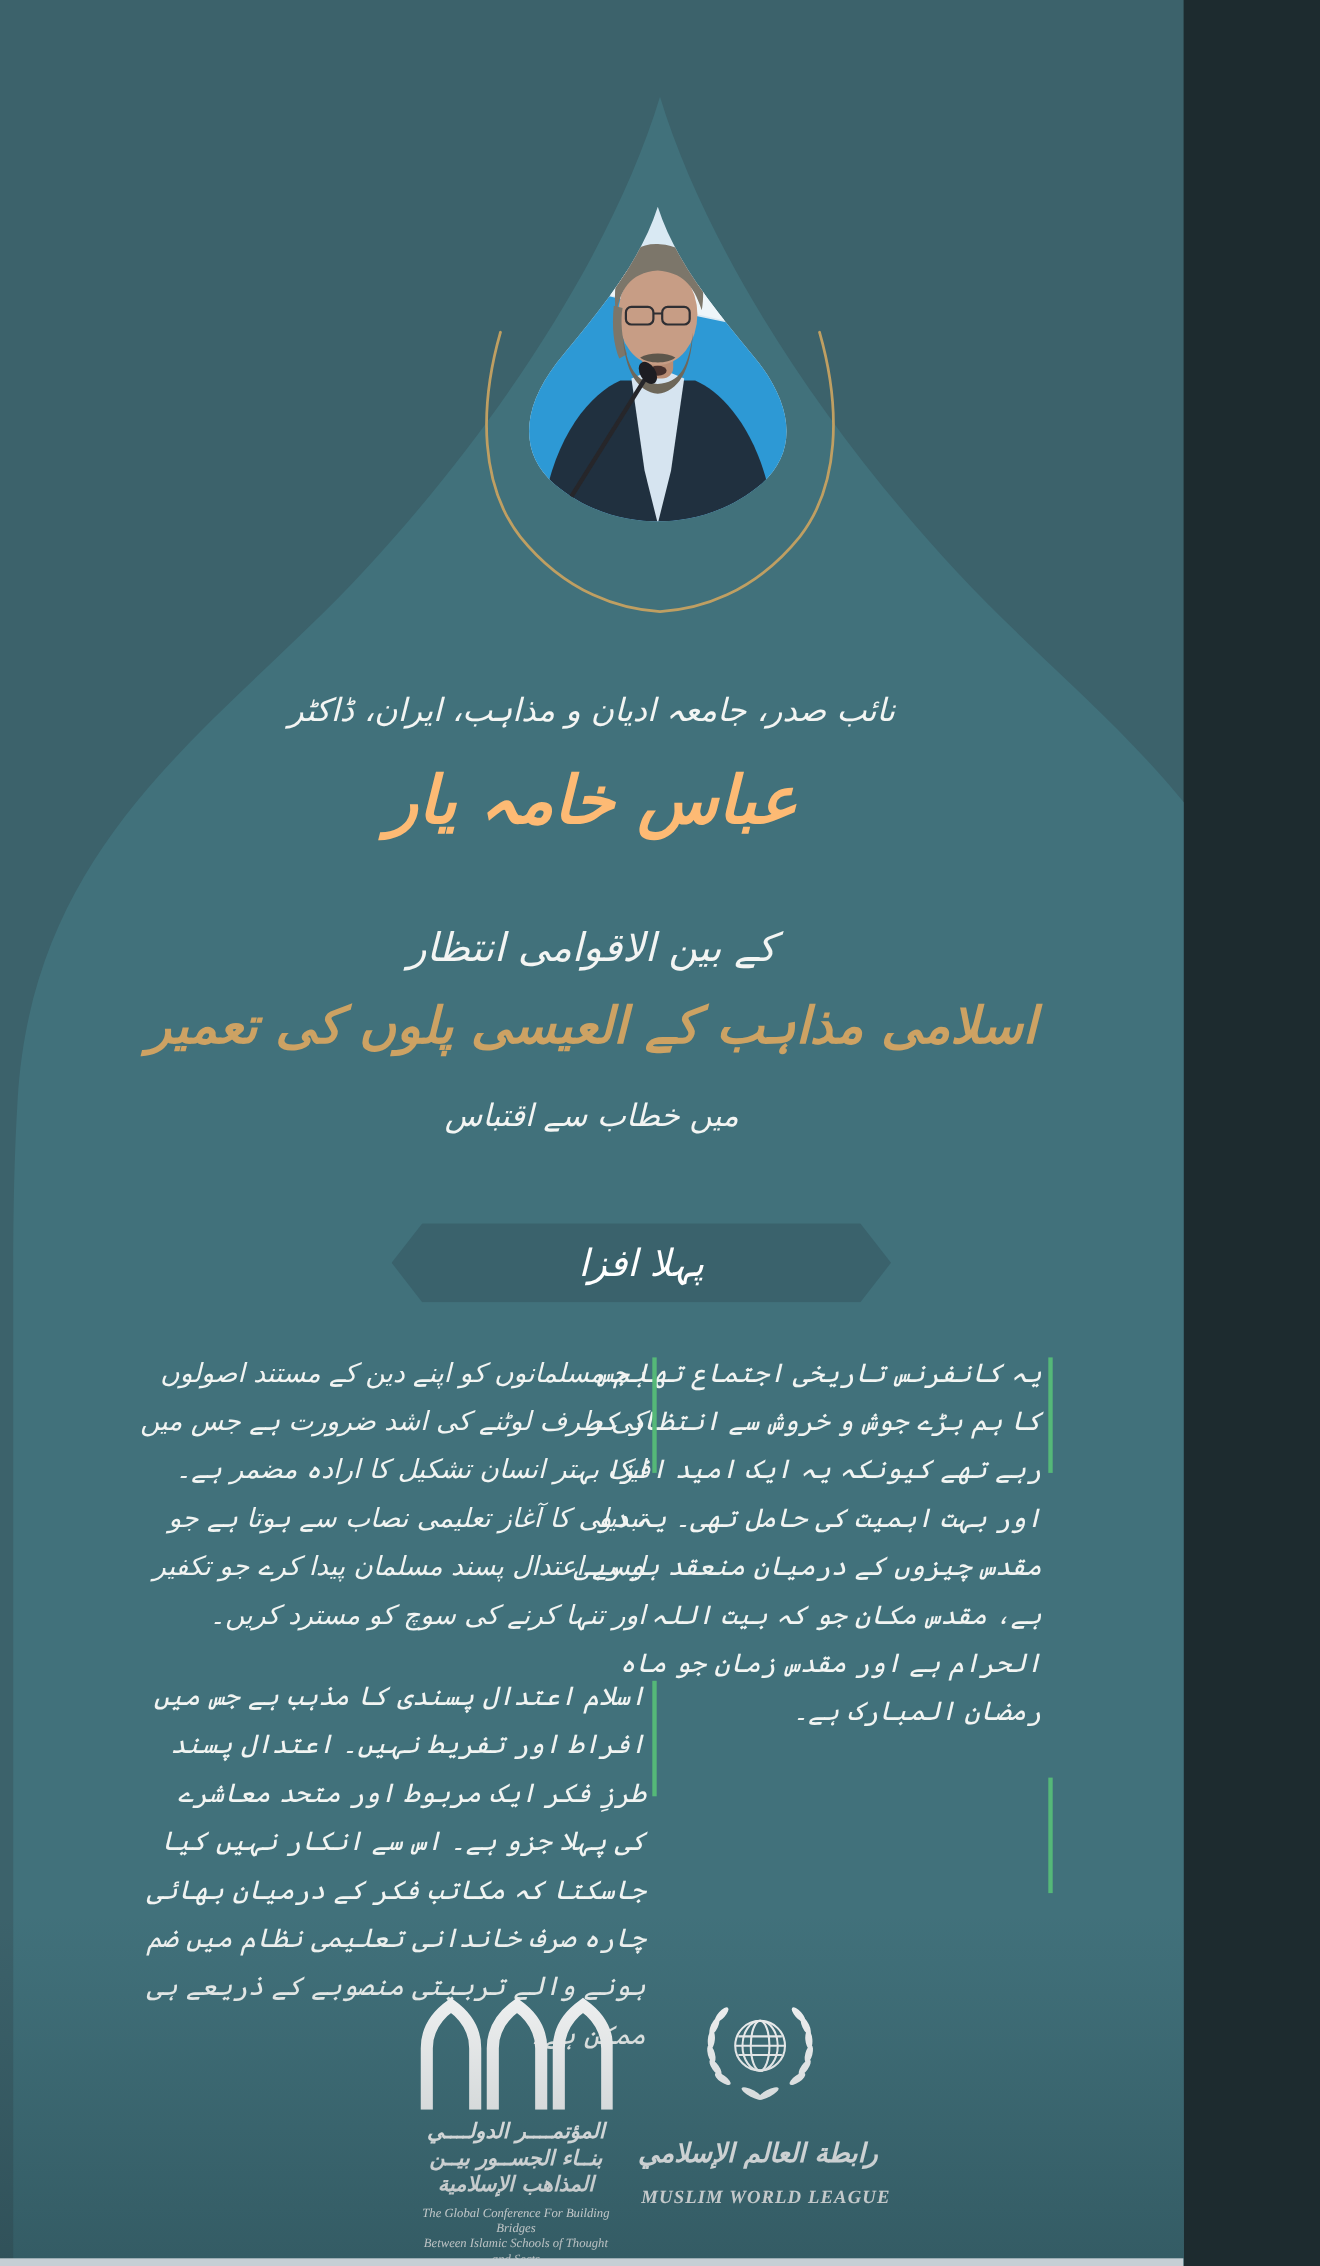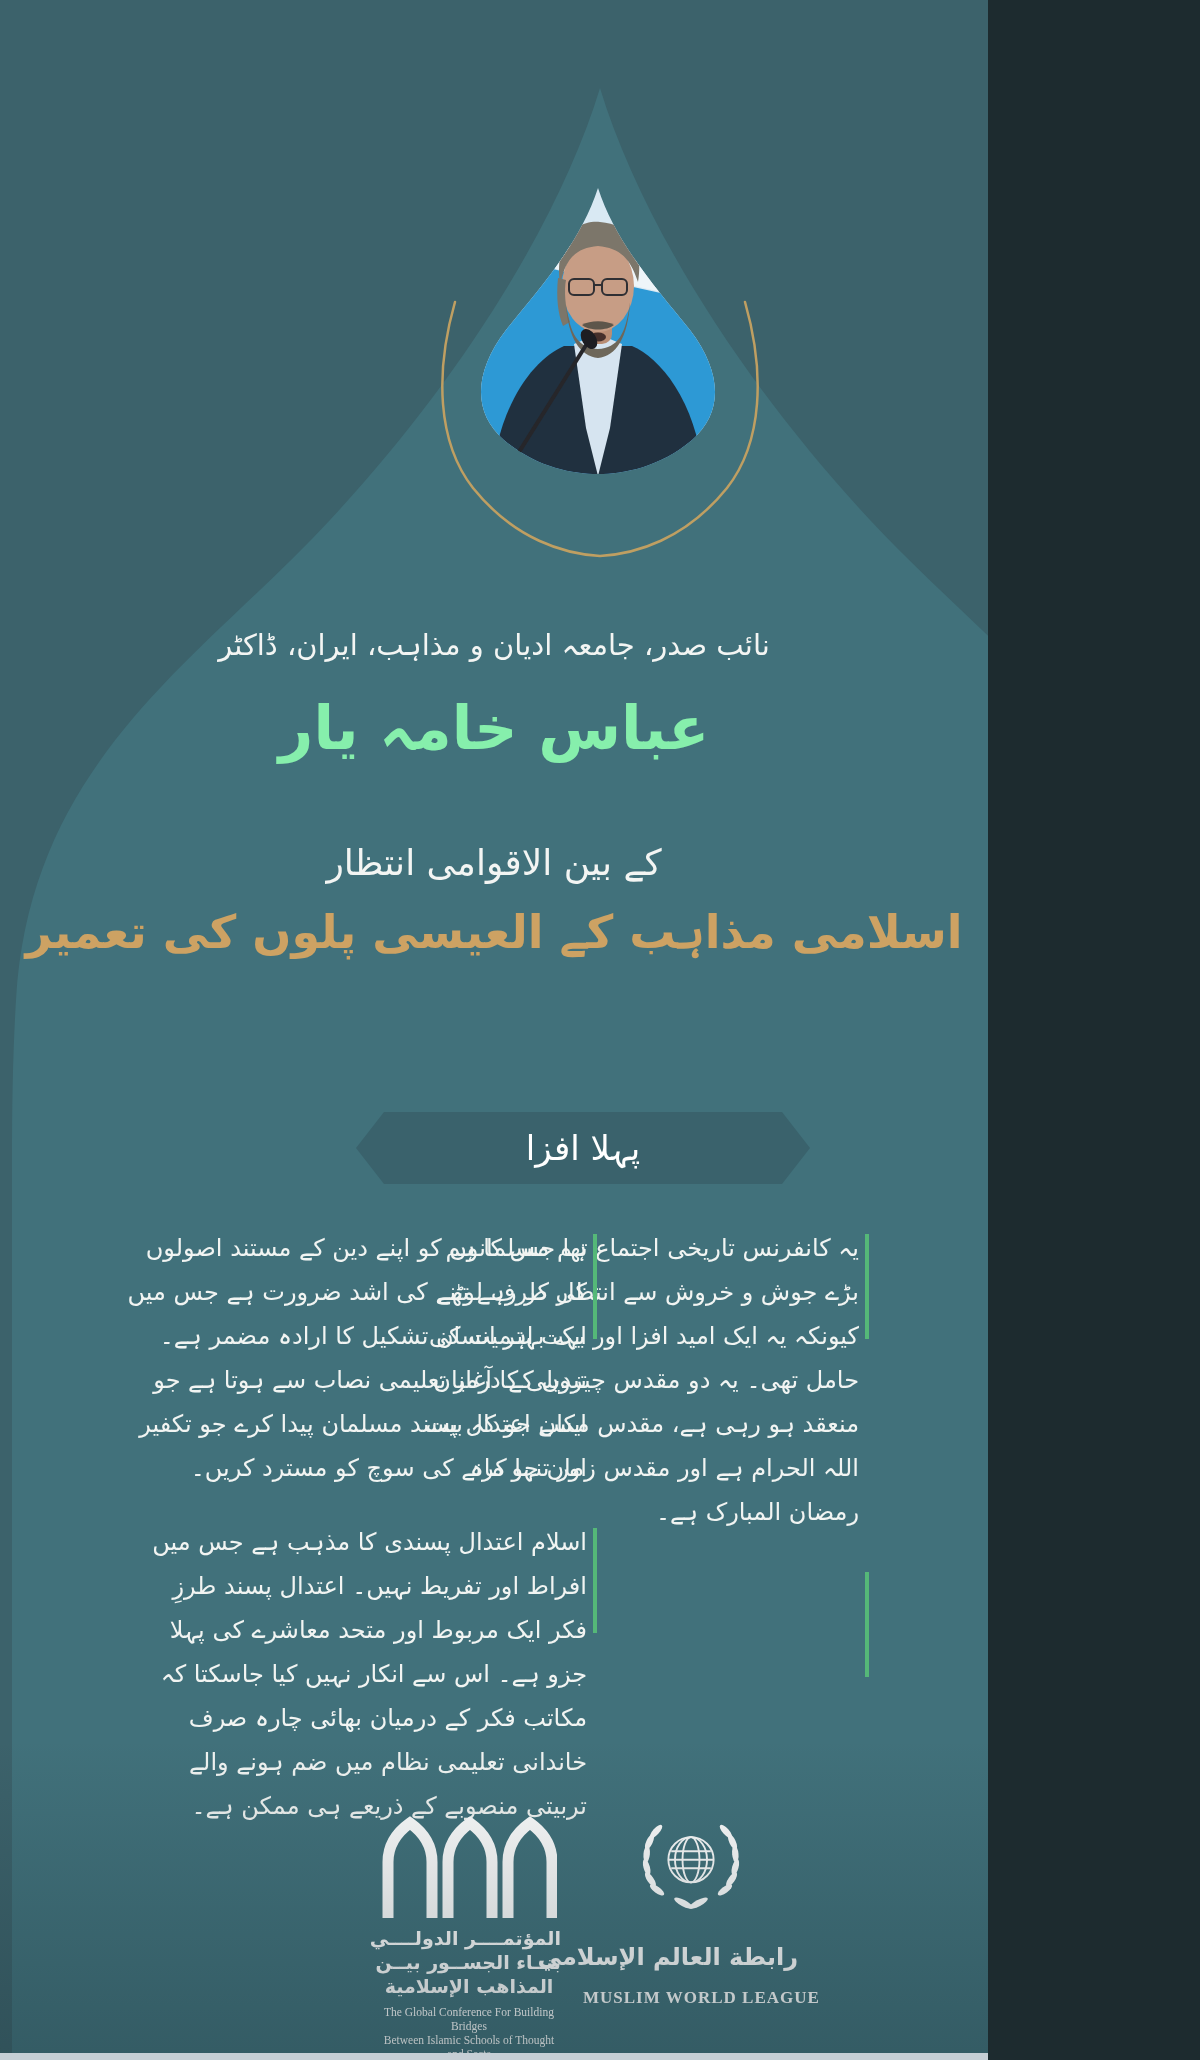--- a/index.html
+++ b/index.html
@@ -1,28 +1,29 @@
 <!DOCTYPE html>
 <html lang="ur"><head>
 <meta charset="utf-8">
 <style>
   html,body { margin:0; padding:0; background:#1d2b2f; }
   .poster {
-    position:relative; width:988px; height:2060px; overflow:hidden;
+    position:relative; width:1076px; height:2060px; overflow:hidden;
     background:#3c626b;
     font-family:"DejaVu Sans", sans-serif;
+    font-style:italic;
   }
   .dome-svg { position:absolute; left:0; top:0; width:1200px; height:2060px; }
 
   .photo-wrap { position:absolute; left:452px; top:186px; width:292px; height:290px; }
   .gold-arc   { position:absolute; left:432px; top:292px; width:336px; height:272px; }
 
   .center-text { position:absolute; left:0; width:100%; text-align:center; direction:rtl; color:#f3f5f3; }
   .credential  { top:628px;  font-size:29px; letter-spacing:0; }
-  .speaker-name{ top:682px;  font-size:60px; line-height:92px; color:#86efac; font-weight:600; }
+  .speaker-name{ top:682px;  font-size:60px; line-height:92px; color:#fdba74; font-weight:600; }
   .conf-pre    { top:836px;  font-size:36px; line-height:54px; }
   .conf-title  { top:894px;  font-size:46px; line-height:76px; color:#cda263; font-weight:600; }
   .conf-post   { top:994px;  font-size:28px; line-height:42px; }
 
   .session-banner {
     position:absolute; left:356px; top:1112px; width:454px; height:72px;
     background:#3a626c;
     clip-path:polygon(0 50%, 28px 0, calc(100% - 28px) 0, 100% 50%, calc(100% - 28px) 100%, 28px 100%);
     display:flex; align-items:center; justify-content:center;
     color:#ffffff; font-size:34px; direction:rtl;
@@ -91,20 +92,21 @@
 
   <svg class="gold-arc" viewBox="0 0 336 272" aria-hidden="true">
     <path d="M23,10 C3,80 5,150 41,196 C83,248 133,262 168,264 C203,262 253,248 295,196 C331,150 333,80 313,10" fill="none" stroke="#bf9f62" stroke-width="2.5" stroke-linecap="round"></path>
   </svg>
 
   <div class="center-text credential">نائب صدر، جامعہ ادیان و مذاہب، ایران، ڈاکٹر</div>
   <div class="center-text speaker-name">عباس خامہ یار</div>
 
   <div class="center-text conf-pre">کے بین الاقوامی انتظار</div>
   <div class="center-text conf-title">اسلامی مذاہب کے العیسی پلوں کی تعمیر</div>
+  <div class="center-text conf-post">میں خطاب سے اقتباس</div>
 
   <div class="session-banner">
     <span>پہلا افزا</span>
   </div>
 
   <div class="quote-col col-right">
     <div class="quote-para">
       <span class="accent-bar"></span>
       <span>یہ کانفرنس تاریخی اجتماع تھا جس کا ہم بڑے جوش و خروش سے انتظار کر رہے تھے کیونکہ یہ ایک امید افزا اور بہت اہمیت کی حامل تھی۔ یہ دو مقدس چیزوں کے درمیان منعقد ہو رہی ہے، مقدس مکان جو کہ بیت اللہ الحرام ہے اور مقدس زمان جو ماہ رمضان المبارک ہے۔</span>
     </div>

